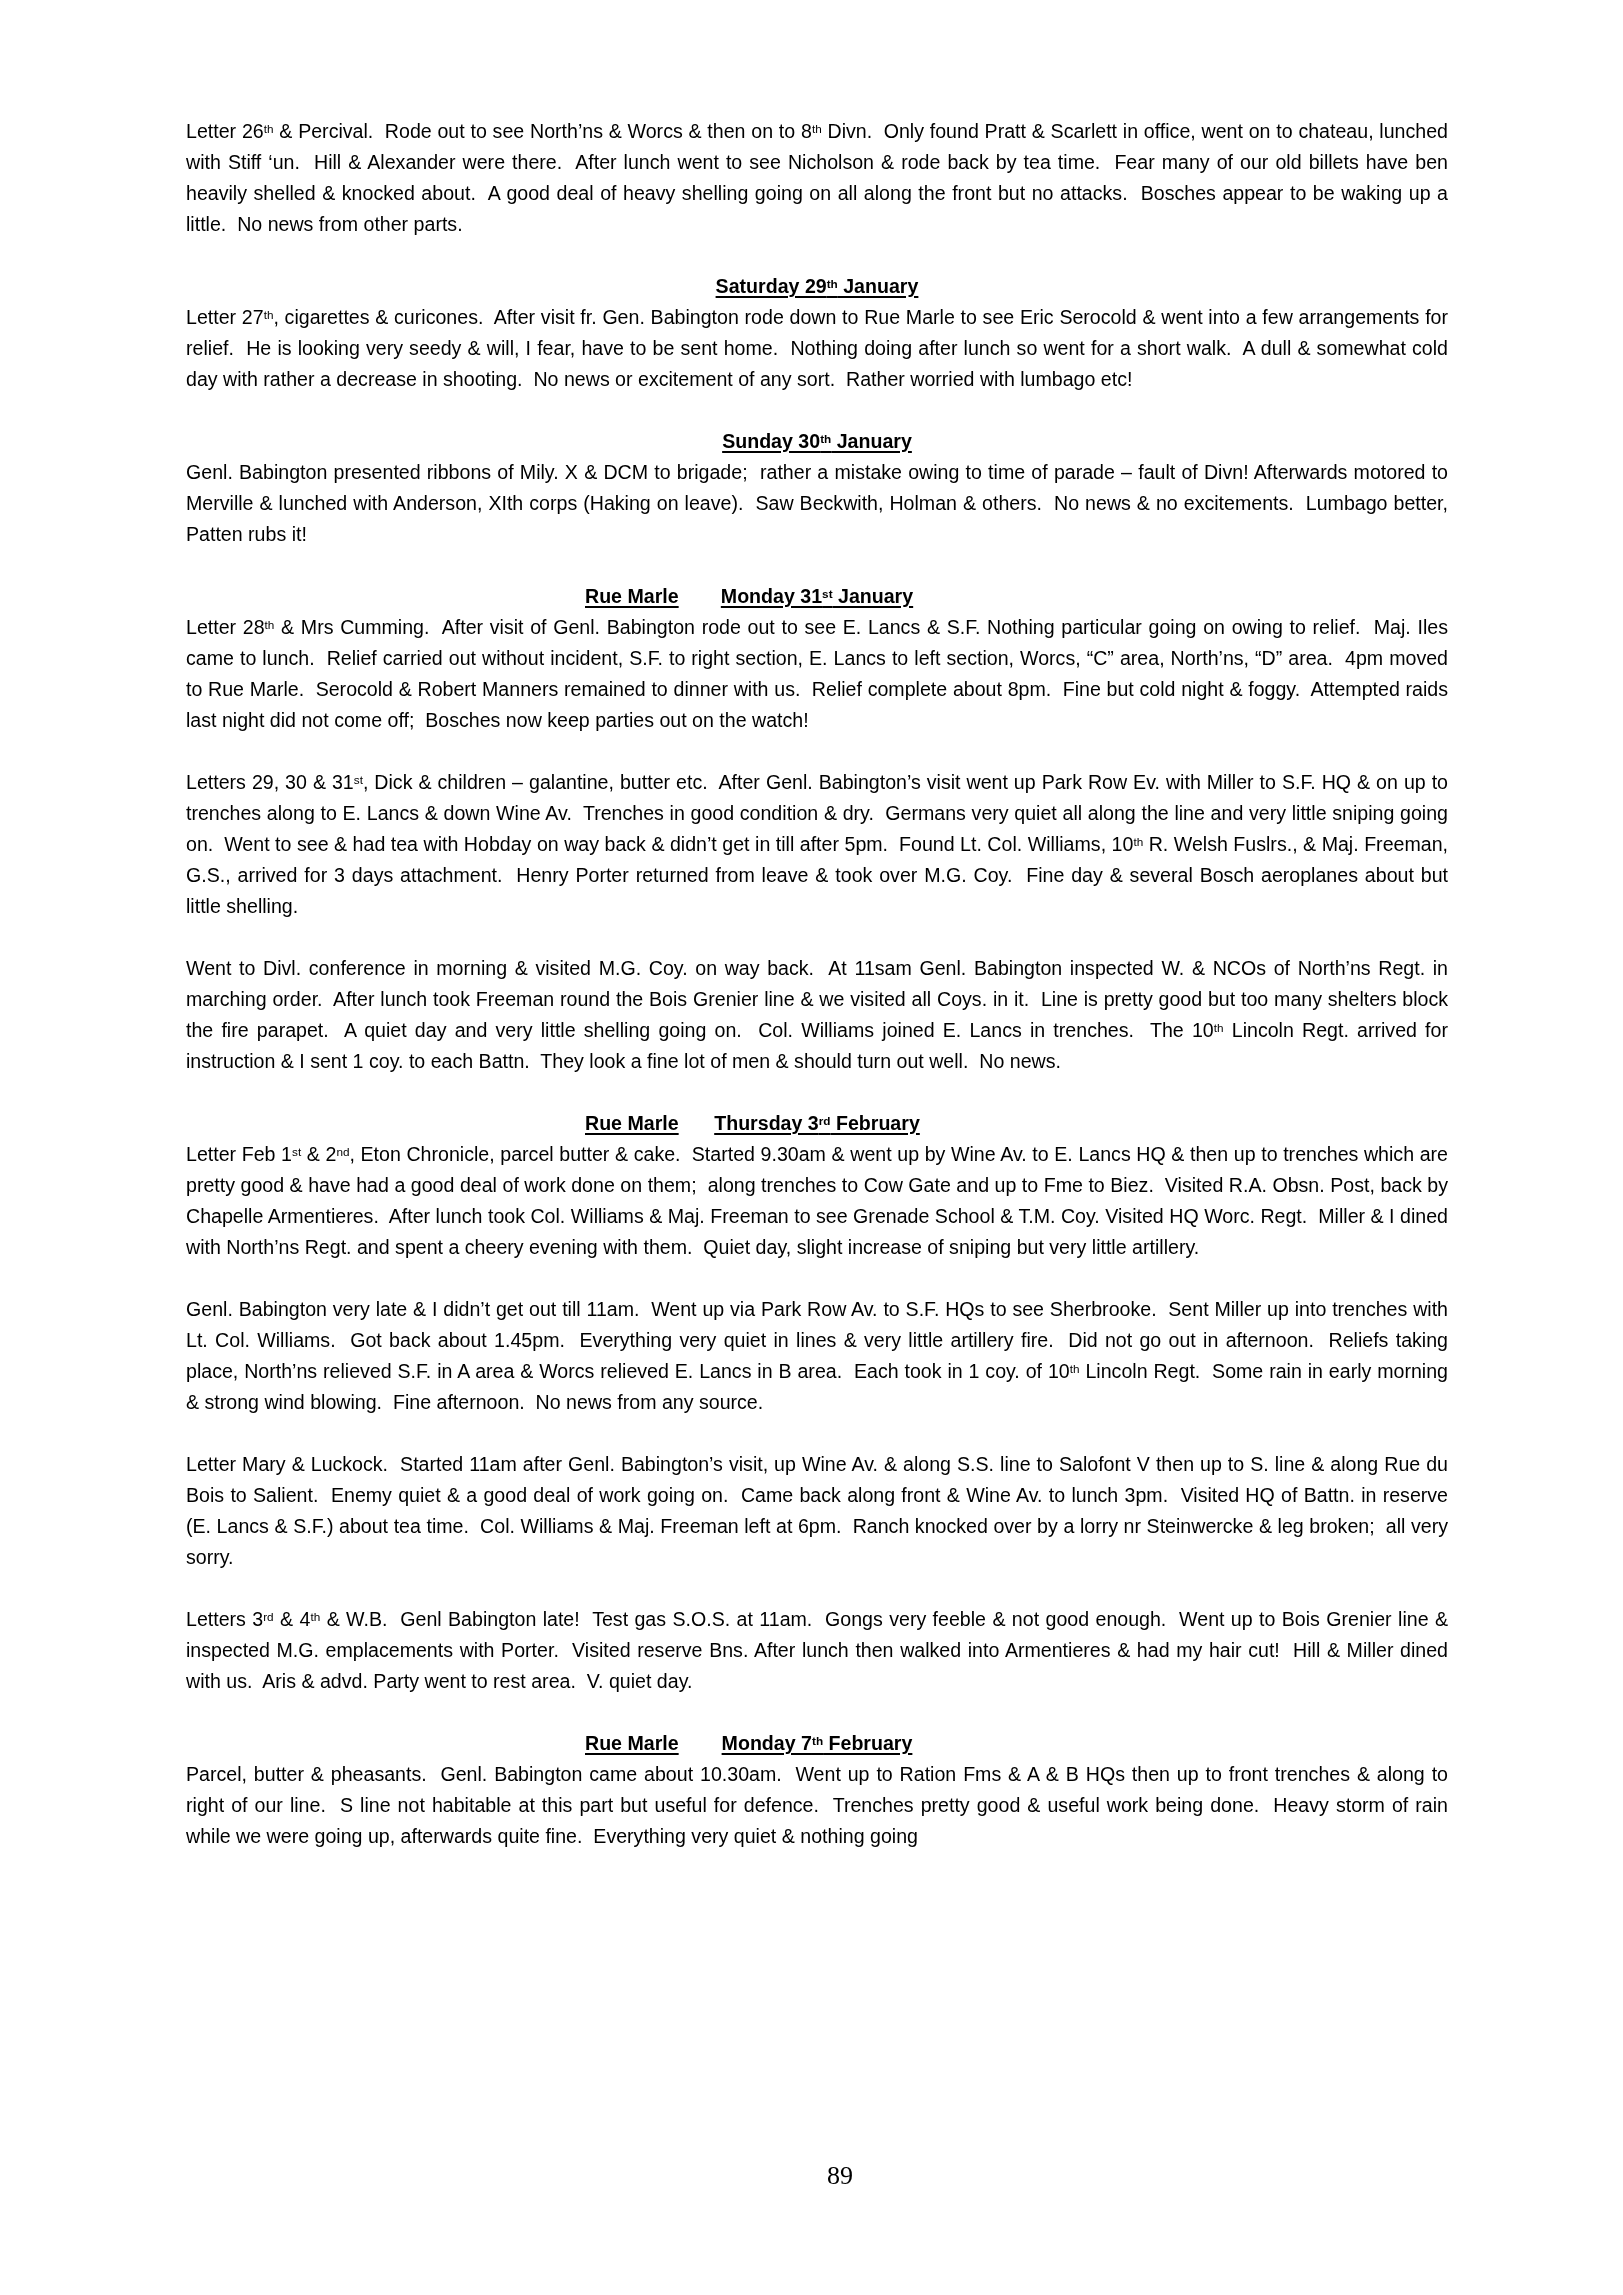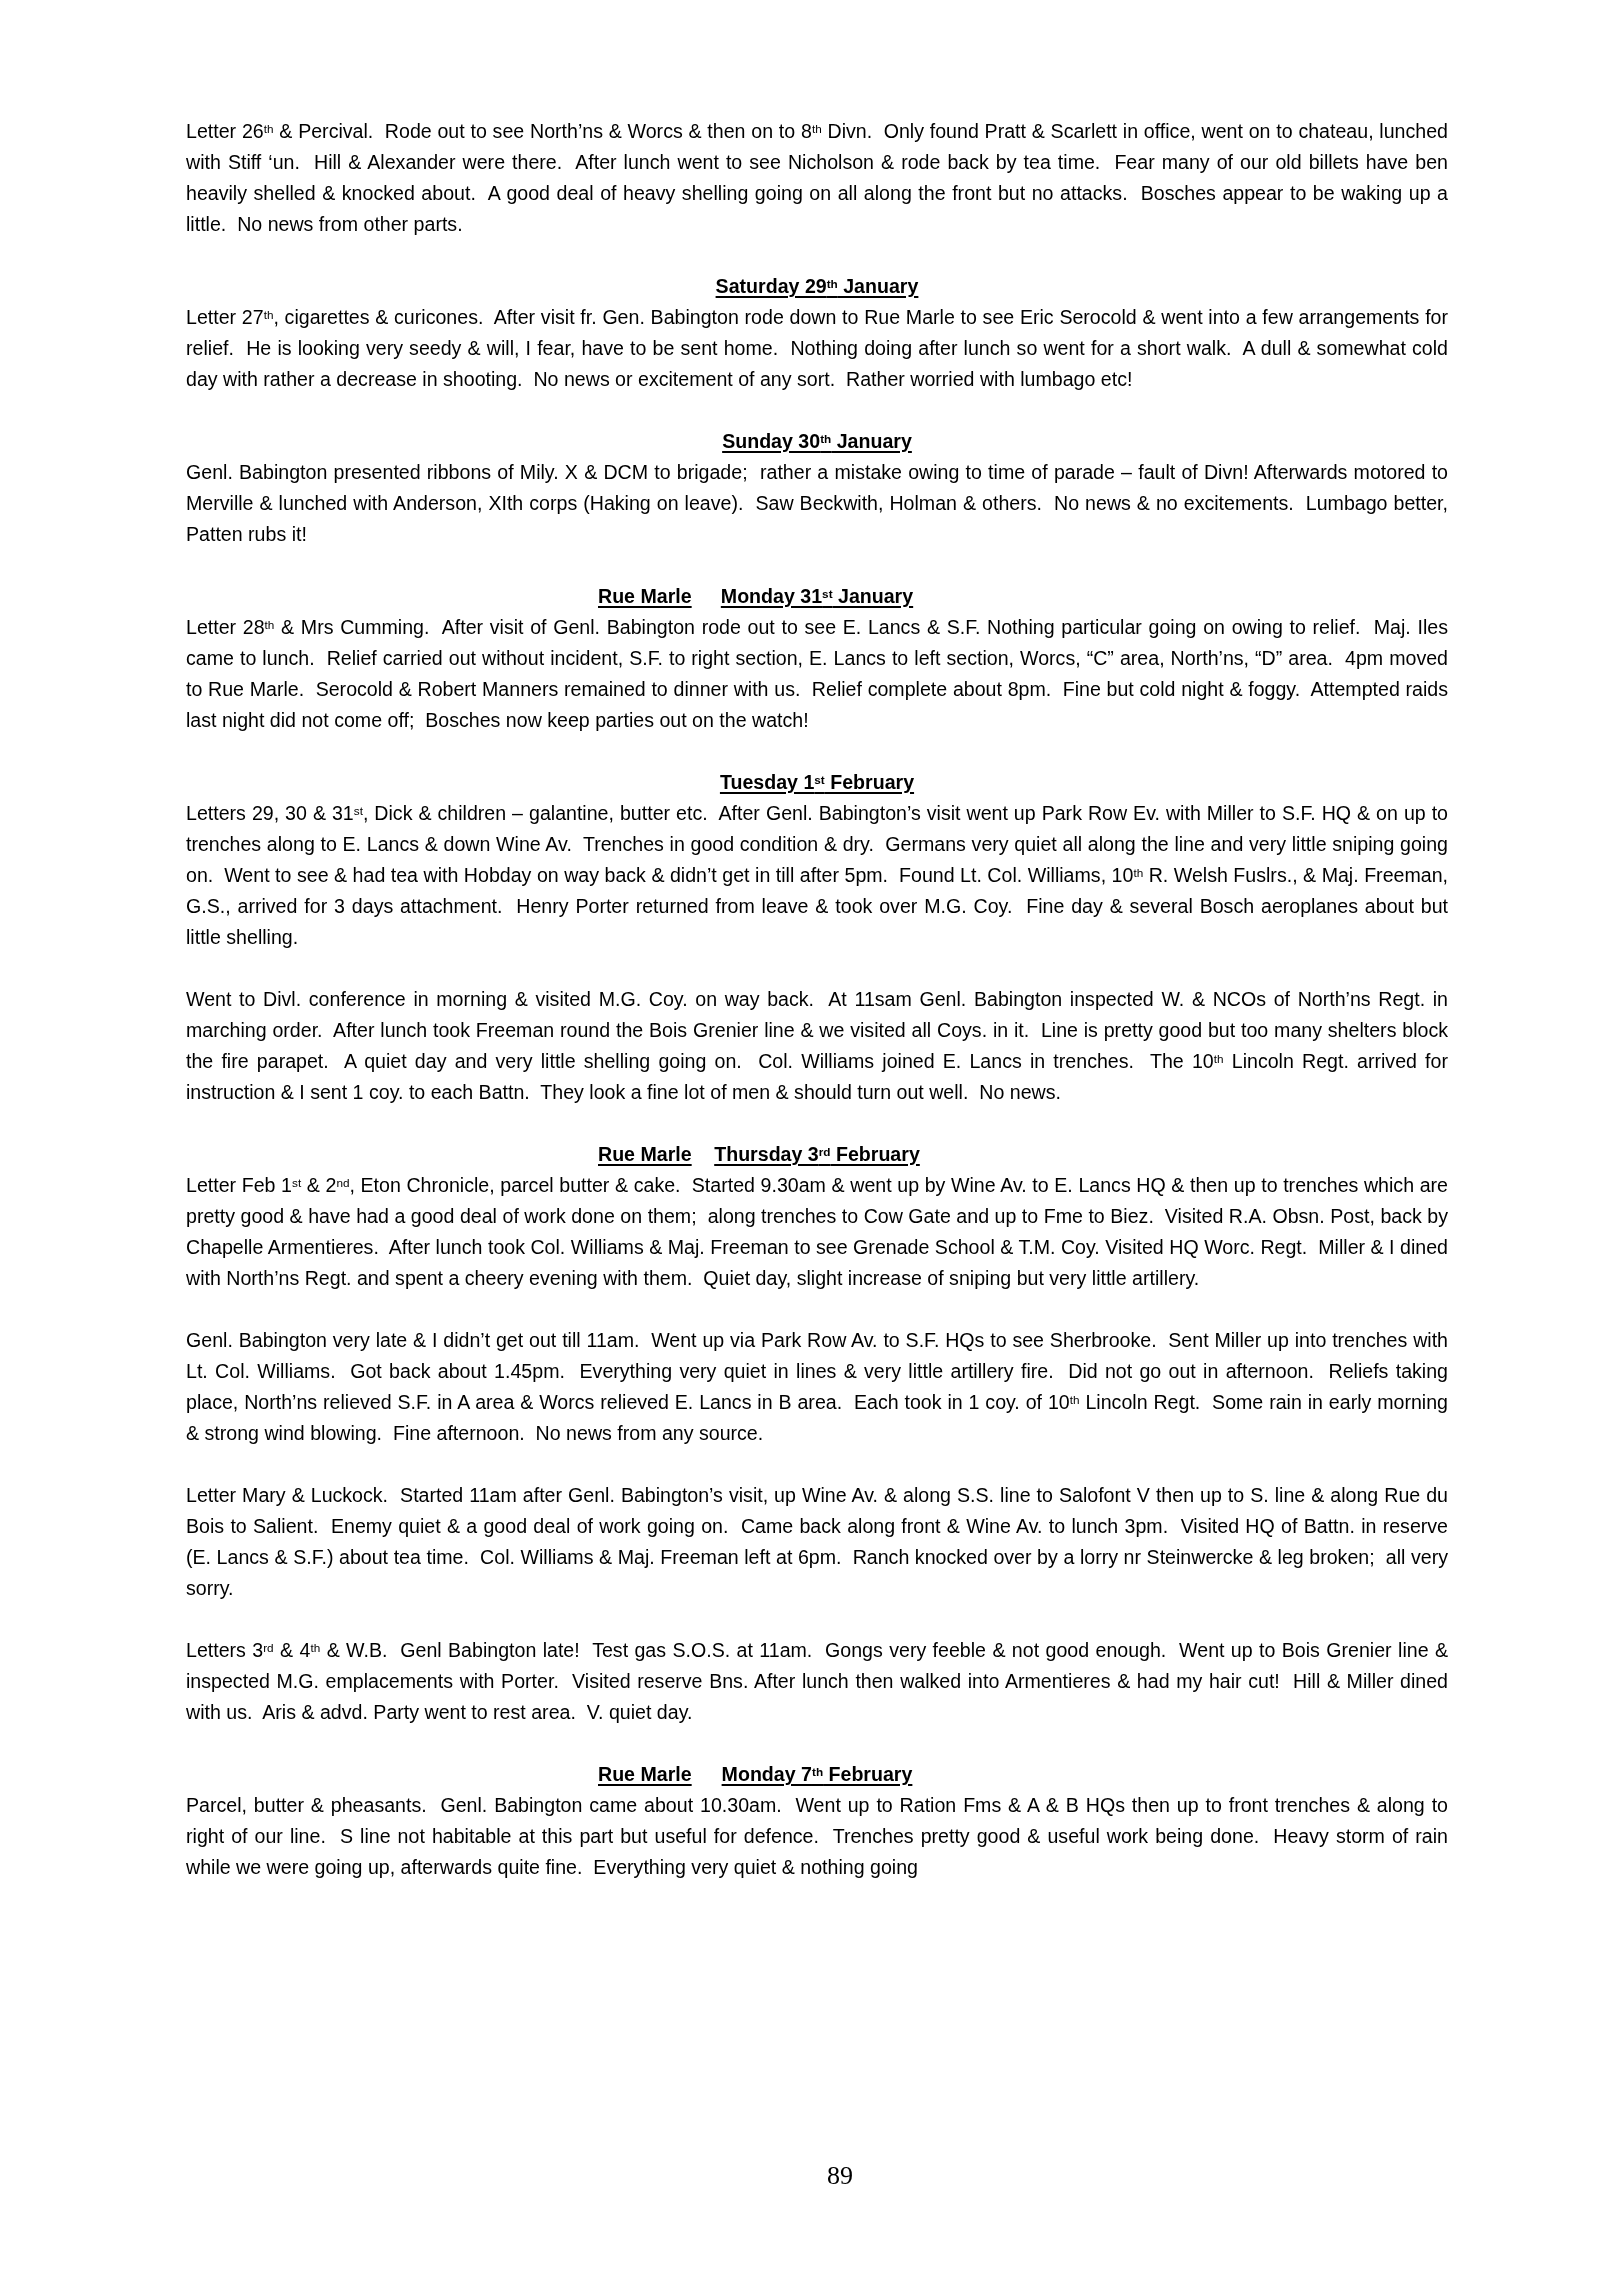--- a/index.html
+++ b/index.html
@@ -37,21 +37,21 @@
     height: 31px;
     text-align: center;
   }
   .head, .place {
     text-decoration: underline;
     text-decoration-thickness: 2px;
     text-underline-offset: 3.3px;
   }
   .place {
     position: absolute;
-    left: 412px;
+    left: 399px;
     top: 0;
   }
   .body {
     margin: 0;
   }
   sup {
     font-size: 0.6em;
     line-height: 0;
     position: relative;
     top: -0.45em;
@@ -95,24 +95,20 @@
 
     <section class="entry">
       <div class="headline">
         <span class="head">Monday 31<sup>st</sup> January</span>
         <span class="place">Rue Marle</span>
       </div>
       <p class="body">Letter 28<sup>th</sup> &amp; Mrs Cumming.&nbsp; After visit of Genl. Babington rode out to see E. Lancs &amp; S.F. Nothing particular going on owing to relief.&nbsp; Maj. Iles came to lunch.&nbsp; Relief carried out without incident, S.F. to right section, E. Lancs to left section, Worcs, “C” area, North’ns, “D” area.&nbsp; 4pm moved to Rue Marle.&nbsp; Serocold &amp; Robert Manners remained to dinner with us.&nbsp; Relief complete about 8pm.&nbsp; Fine but cold night &amp; foggy.&nbsp; Attempted raids last night did not come off;&nbsp; Bosches now keep parties out on the watch!</p>
     </section>
 
     <section class="entry">
-      <div class="headline">
-        <span class="head">Tuesday 1<sup>st</sup> February</span>
-        <span class="place"></span>
-      </div>
       <p class="body">Letters 29, 30 &amp; 31<sup>st</sup>, Dick &amp; children – galantine, butter etc.&nbsp; After Genl. Babington’s visit went up Park Row Ev. with Miller to S.F. HQ &amp; on up to trenches along to E. Lancs &amp; down Wine Av.&nbsp; Trenches in good condition &amp; dry.&nbsp; Germans very quiet all along the line and very little sniping going on.&nbsp; Went to see &amp; had tea with Hobday on way back &amp; didn’t get in till after 5pm.&nbsp; Found Lt. Col. Williams, 10<sup>th</sup> R. Welsh Fuslrs., &amp; Maj. Freeman, G.S., arrived for 3 days attachment.&nbsp; Henry Porter returned from leave &amp; took over M.G. Coy.&nbsp; Fine day &amp; several Bosch aeroplanes about but little shelling.</p>
     </section>
 
     <section class="entry">
       <p class="body">Went to Divl. conference in morning &amp; visited M.G. Coy. on way back.&nbsp; At 11sam Genl. Babington inspected W. &amp; NCOs of North’ns Regt. in marching order.&nbsp; After lunch took Freeman round the Bois Grenier line &amp; we visited all Coys. in it.&nbsp; Line is pretty good but too many shelters block the fire parapet.&nbsp; A quiet day and very little shelling going on.&nbsp; Col. Williams joined E. Lancs in trenches.&nbsp; The 10<sup>th</sup> Lincoln Regt. arrived for instruction &amp; I sent 1 coy. to each Battn.&nbsp; They look a fine lot of men &amp; should turn out well.&nbsp; No news.</p>
     </section>
 
     <section class="entry">
       <div class="headline">
         <span class="head">Thursday 3<sup>rd</sup> February</span>

